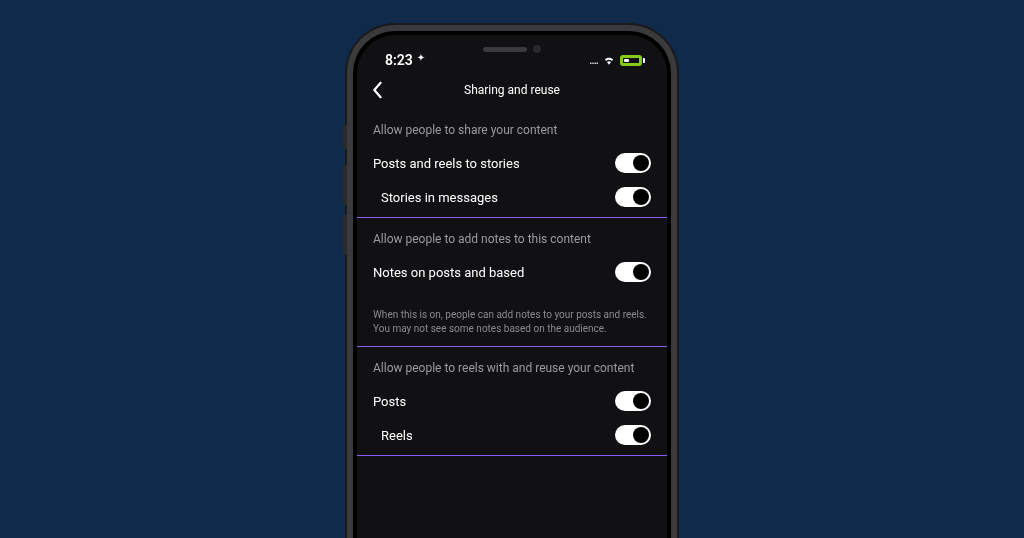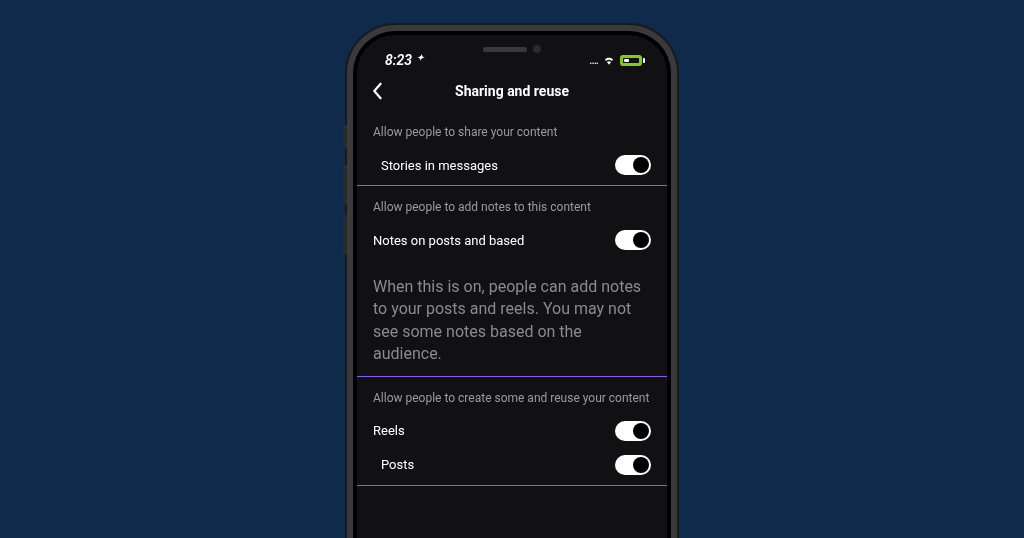--- a/index.html
+++ b/index.html
@@ -94,21 +94,20 @@
       display: flex;
       justify-content: space-between;
       align-items: center;
       padding: 14px 22px 4px 28px;
       height: 40px;
     }
     .status-left {
       display: flex;
       align-items: flex-start;
       gap: 4px;
-      font-style: italic;
     }
     .status-time {
       color: #fff;
       font-size: 14px;
       font-weight: 600;
     }
     .status-icon-small {
       font-size: 10px;
       color: #fff;
     }
@@ -177,22 +176,22 @@
     }
     .back-chevron svg {
       width: 12px;
       height: 18px;
       display: block;
     }
     .header-title {
       flex: 1;
       text-align: center;
       color: #fff;
-      font-size: 14px;
-      font-weight: 700;
+      font-size: 12px;
+      font-weight: 400;
     }
     .content {
       height: calc(100% - 90px);
       overflow: hidden;
     }
     .section {
       padding: 14px 16px 10px 16px;
       border-bottom: 1px solid #8b5cf6;
     }
     .section-header {
@@ -228,21 +227,21 @@
       position: absolute;
       right: 2px;
       top: 2px;
       width: 16px;
       height: 16px;
       background: #000;
       border-radius: 50%;
     }
     .section-description {
       color: #8a8a8f;
-      font-size: 16px;
+      font-size: 10px;
       line-height: 1.4;
       margin-top: 26px;
     }
   </style>
 </head>
 <body>
 
 <div class="phone-frame">
   <div class="side-button-left-1"></div>
   <div class="side-button-left-2"></div>
@@ -283,48 +282,54 @@
           </svg>
         </span>
         <div class="header-title">Sharing and reuse</div>
       </div>
 
       <div class="content">
 
         <div class="section">
           <div class="section-header">Allow people to share your content</div>
           <div class="setting-row">
+            <span class="setting-label">Posts and reels to stories</span>
+            <div class="toggle">
+              <div class="toggle-knob"></div>
+            </div>
+          </div>
+          <div class="setting-row">
             <span class="setting-label">Stories in messages</span>
             <div class="toggle">
               <div class="toggle-knob"></div>
             </div>
           </div>
         </div>
 
         <div class="section">
           <div class="section-header">Allow people to add notes to this content</div>
           <div class="setting-row">
             <span class="setting-label">Notes on posts and based</span>
             <div class="toggle">
               <div class="toggle-knob"></div>
             </div>
           </div>
           <div class="section-description">When this is on, people can add notes to your posts and reels. You may not see some notes based on the audience.</div>
         </div>
 
         <div class="section">
-          <div class="section-header">Allow people to create some and reuse your content</div>
+          <div class="section-header">Allow people to reels with and reuse your content</div>
+          <div class="setting-row">
+            <span class="setting-label">Posts</span>
+            <div class="toggle">
+              <div class="toggle-knob"></div>
+            </div>
+          </div>
           <div class="setting-row">
             <span class="setting-label">Reels</span>
-            <div class="toggle">
-              <div class="toggle-knob"></div>
-            </div>
-          </div>
-          <div class="setting-row">
-            <span class="setting-label">Posts</span>
             <div class="toggle">
               <div class="toggle-knob"></div>
             </div>
           </div>
         </div>
 
       </div>
     </div>
   </div>
 </div>

